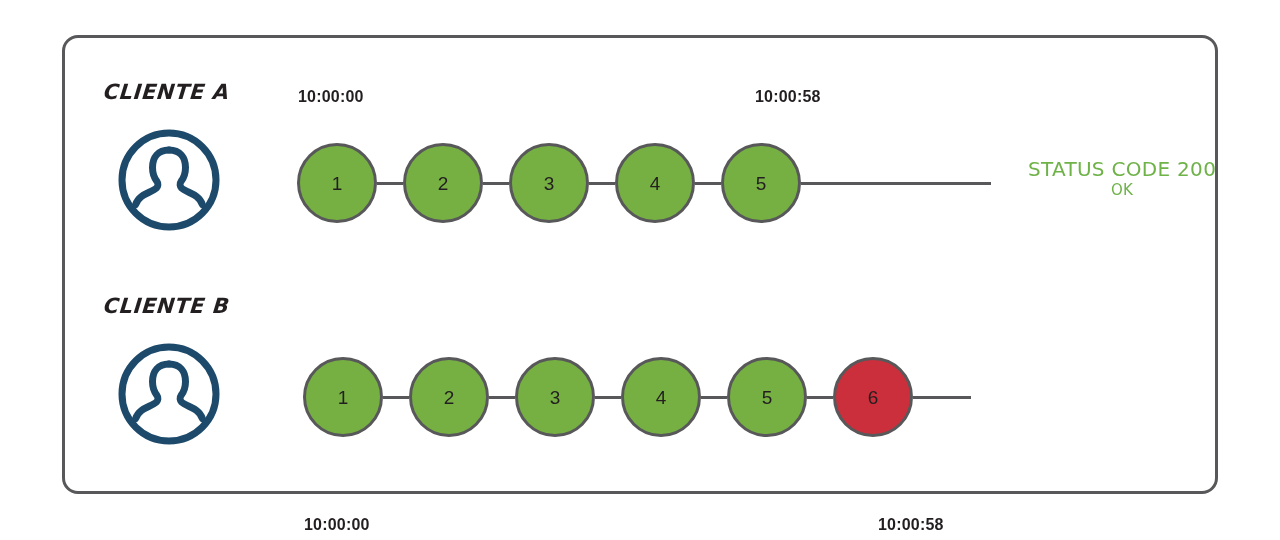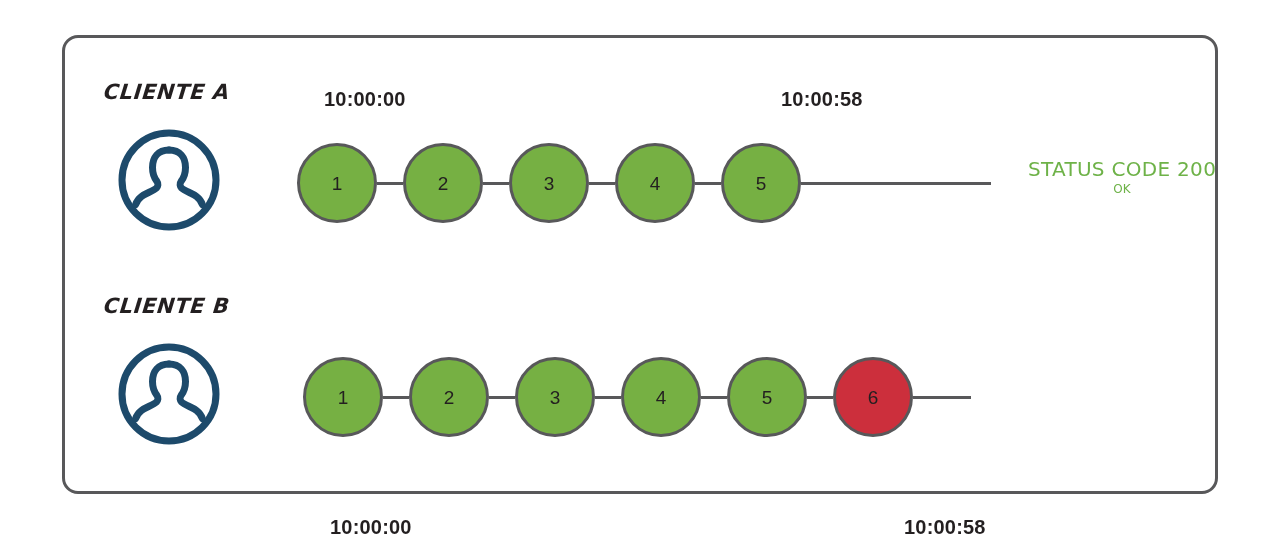--- a/index.html
+++ b/index.html
@@ -68,26 +68,25 @@
     top: 128px;
     width: 104px;
     height: 104px;
   }
   .avatar svg { display: block; width: 104px; height: 104px; }
 
   
   .timestamp {
     position: absolute;
     font-family: "Liberation Sans", sans-serif;
-    font-size: 20px;
+    font-size: 16px;
     font-weight: 700;
     color: #231f20;
     white-space: nowrap;
     letter-spacing: 0.2px;
-    margin-left: 26px;
   }
   .ts-a-start { left: 298px; top: 88px; }
   .ts-a-end   { left: 755px; top: 88px; }
   .ts-b-start { left: 304px; top: 302px; }
   .ts-b-end   { left: 878px; top: 302px; }
 
   
   .chain {
     position: absolute;
     top: 140px;
@@ -157,21 +156,21 @@
   .status-code {
     font-size: 20px;
     font-weight: 400;
     letter-spacing: 0.3px;
   }
   .status-msg {
     font-size: 16px;
     font-weight: 400;
     letter-spacing: 0.2px;
   }
-  .status-a .status-msg { font-size: 12px; }
+  .status-a .status-msg { font-size: 15px; }
 </style>
 </head>
 <body>
 
 <div id="canvas">
 
   <div class="frame"></div>
 
   <div class="row row-a">
 

